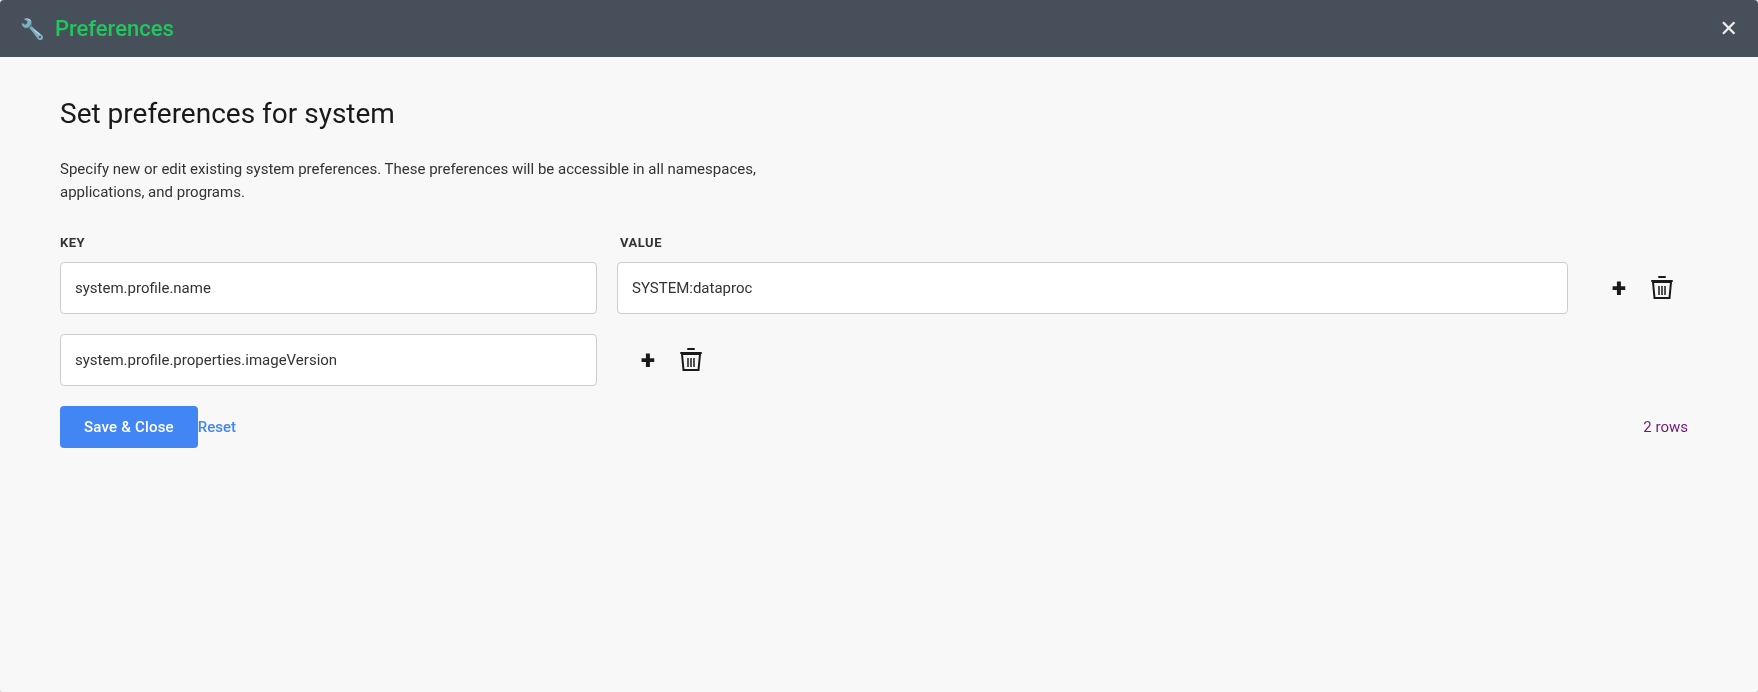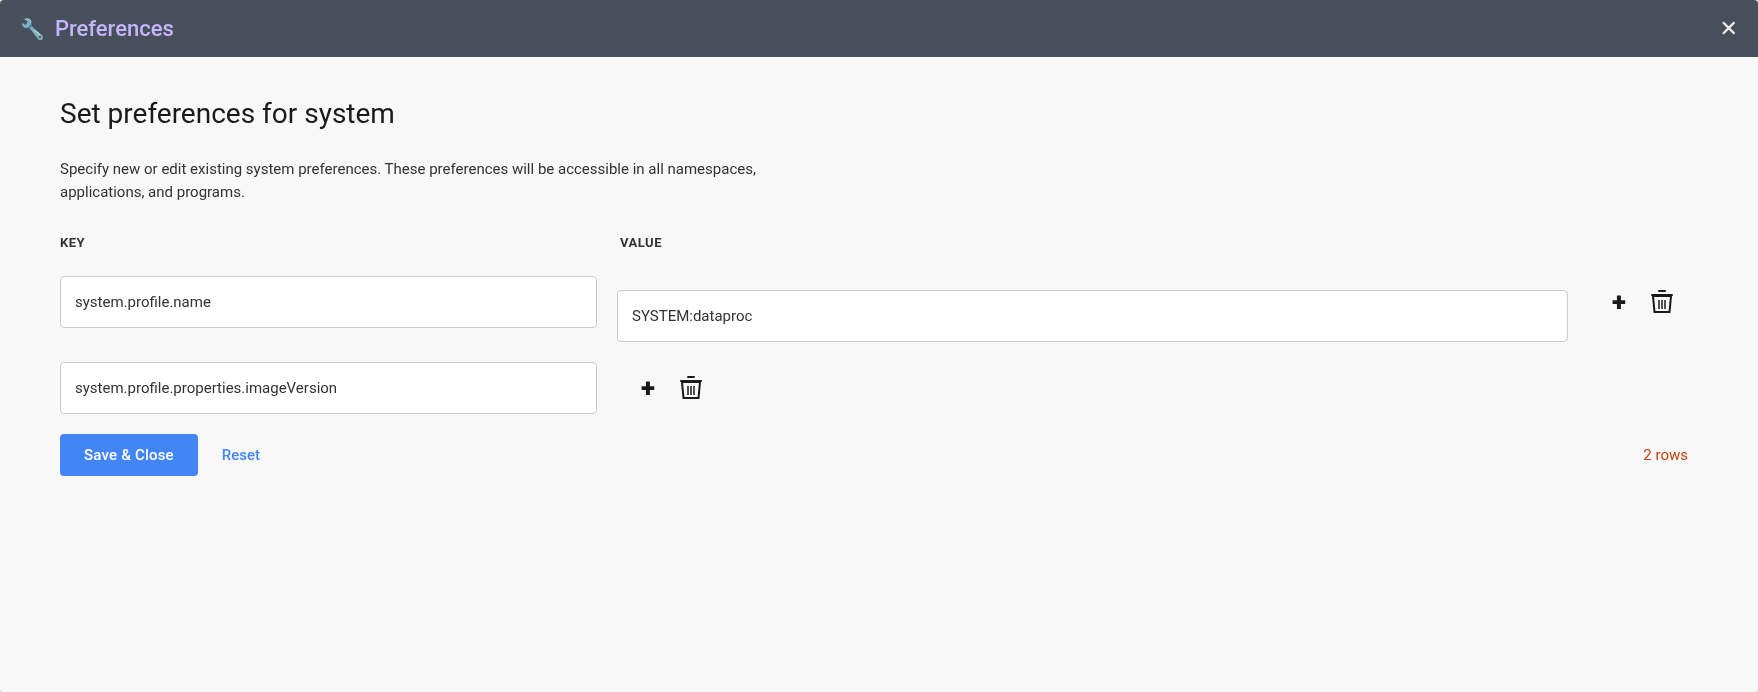--- a/index.html
+++ b/index.html
@@ -40,21 +40,21 @@
 
     .dialog-header-left {
       display: flex;
       align-items: center;
       gap: 10px;
     }
 
     .header-title {
       font-size: 22px;
       font-weight: 500;
-      color: #c4b5fd;
+      color: #22c55e;
     }
 
     .wrench-icon {
       font-size: 20px;
       color: #ffffff;
     }
 
     .close-icon {
       font-size: 22px;
       color: #ffffff;
@@ -131,21 +131,20 @@
     .value-input {
       flex: 1;
       height: 52px;
       border: 1px solid #cccccc;
       border-radius: 4px;
       padding: 0 14px;
       font-size: 15px;
       color: #333;
       background: #fff;
       outline: none;
-      margin-top: 28px;
     }
 
     .value-input.active {
       border-color: #4285f4;
       box-shadow: 0 0 0 1px #4285f4;
     }
 
     .row-actions {
       display: flex;
       align-items: center;
@@ -161,21 +160,20 @@
       color: #1a1a1a;
       cursor: pointer;
       line-height: 1;
       user-select: none;
     }
 
     .footer-row {
       display: flex;
       align-items: center;
       margin-top: 16px;
-      gap: 24px;
     }
 
     .save-close-btn {
       background: #4285f4;
       color: #ffffff;
       border: none;
       border-radius: 4px;
       padding: 12px 24px;
       font-size: 15px;
       font-weight: 500;
@@ -189,21 +187,21 @@
       color: #4285f4;
       font-size: 15px;
       font-weight: 500;
       cursor: pointer;
       padding: 0;
     }
 
     .rows-count {
       margin-left: auto;
       font-size: 15px;
-      color: #c2410c;
+      color: #701a75;
       padding-right: 10px;
     }
 
     
     .trash-svg {
       width: 24px;
       height: 26px;
       cursor: pointer;
     }
   </style>

